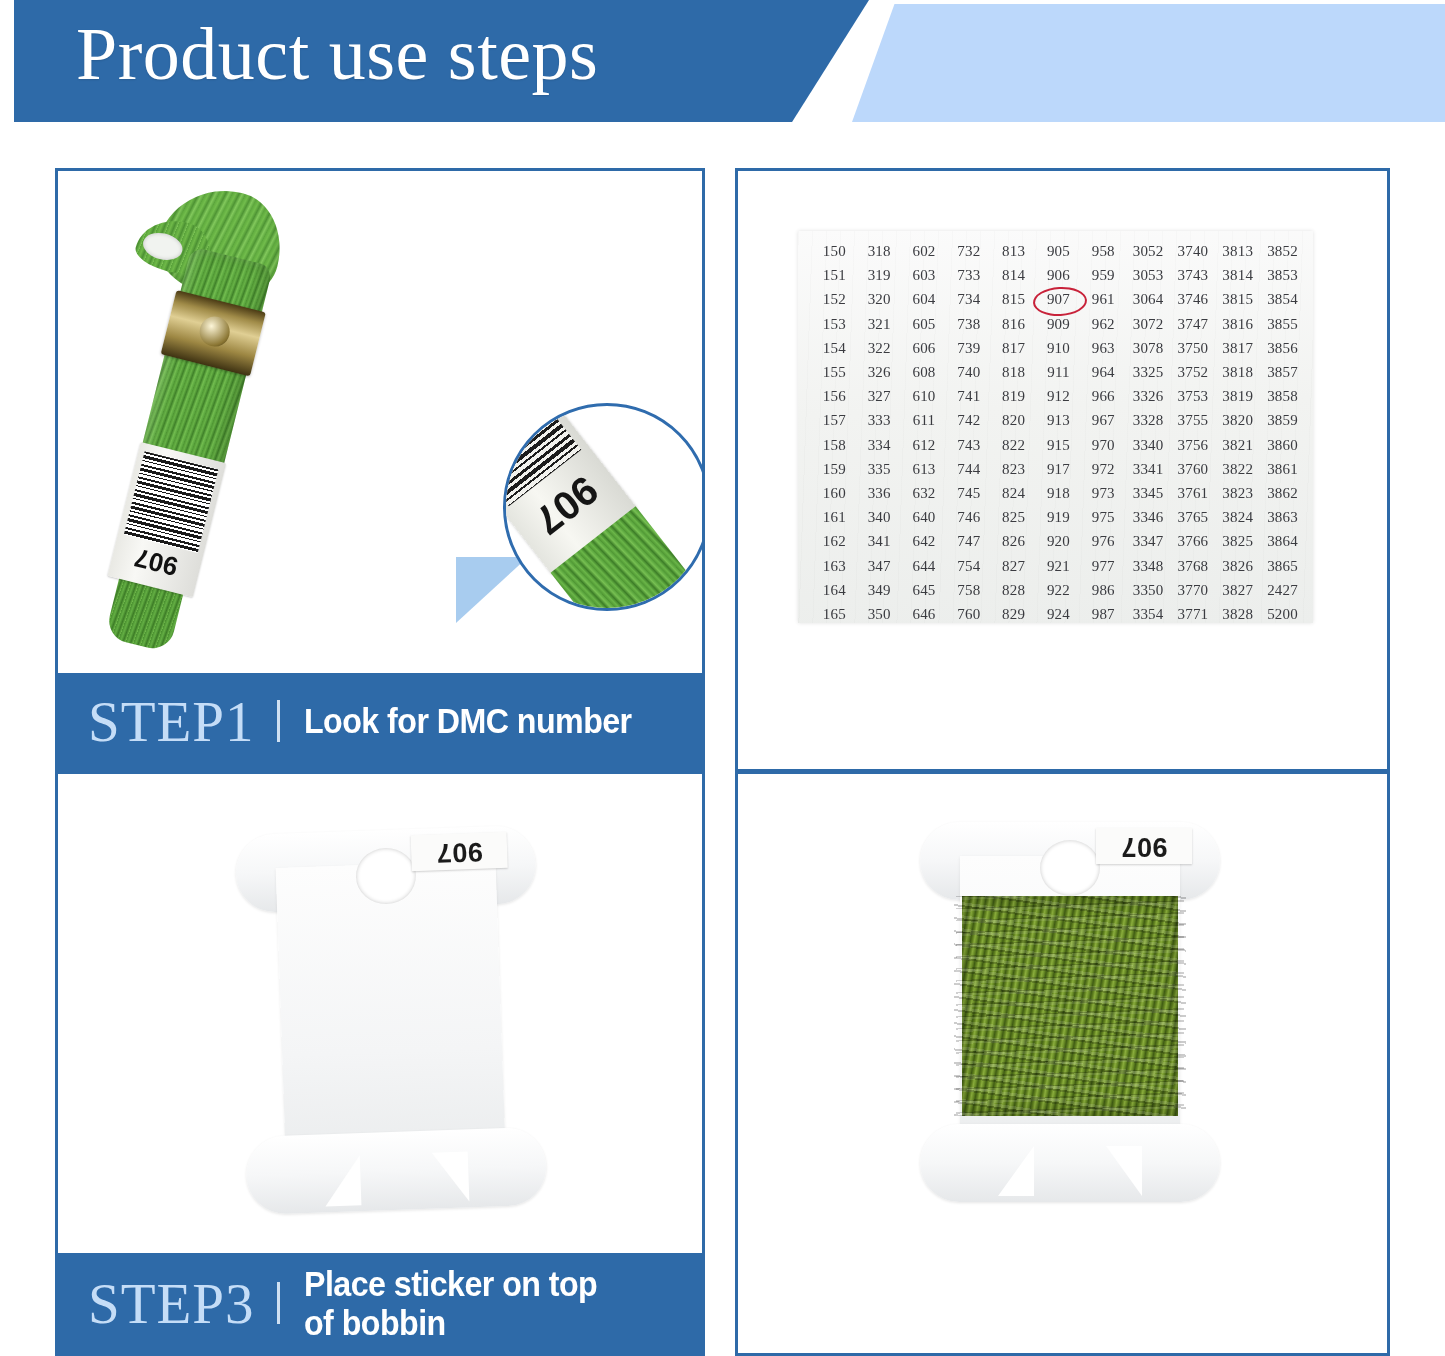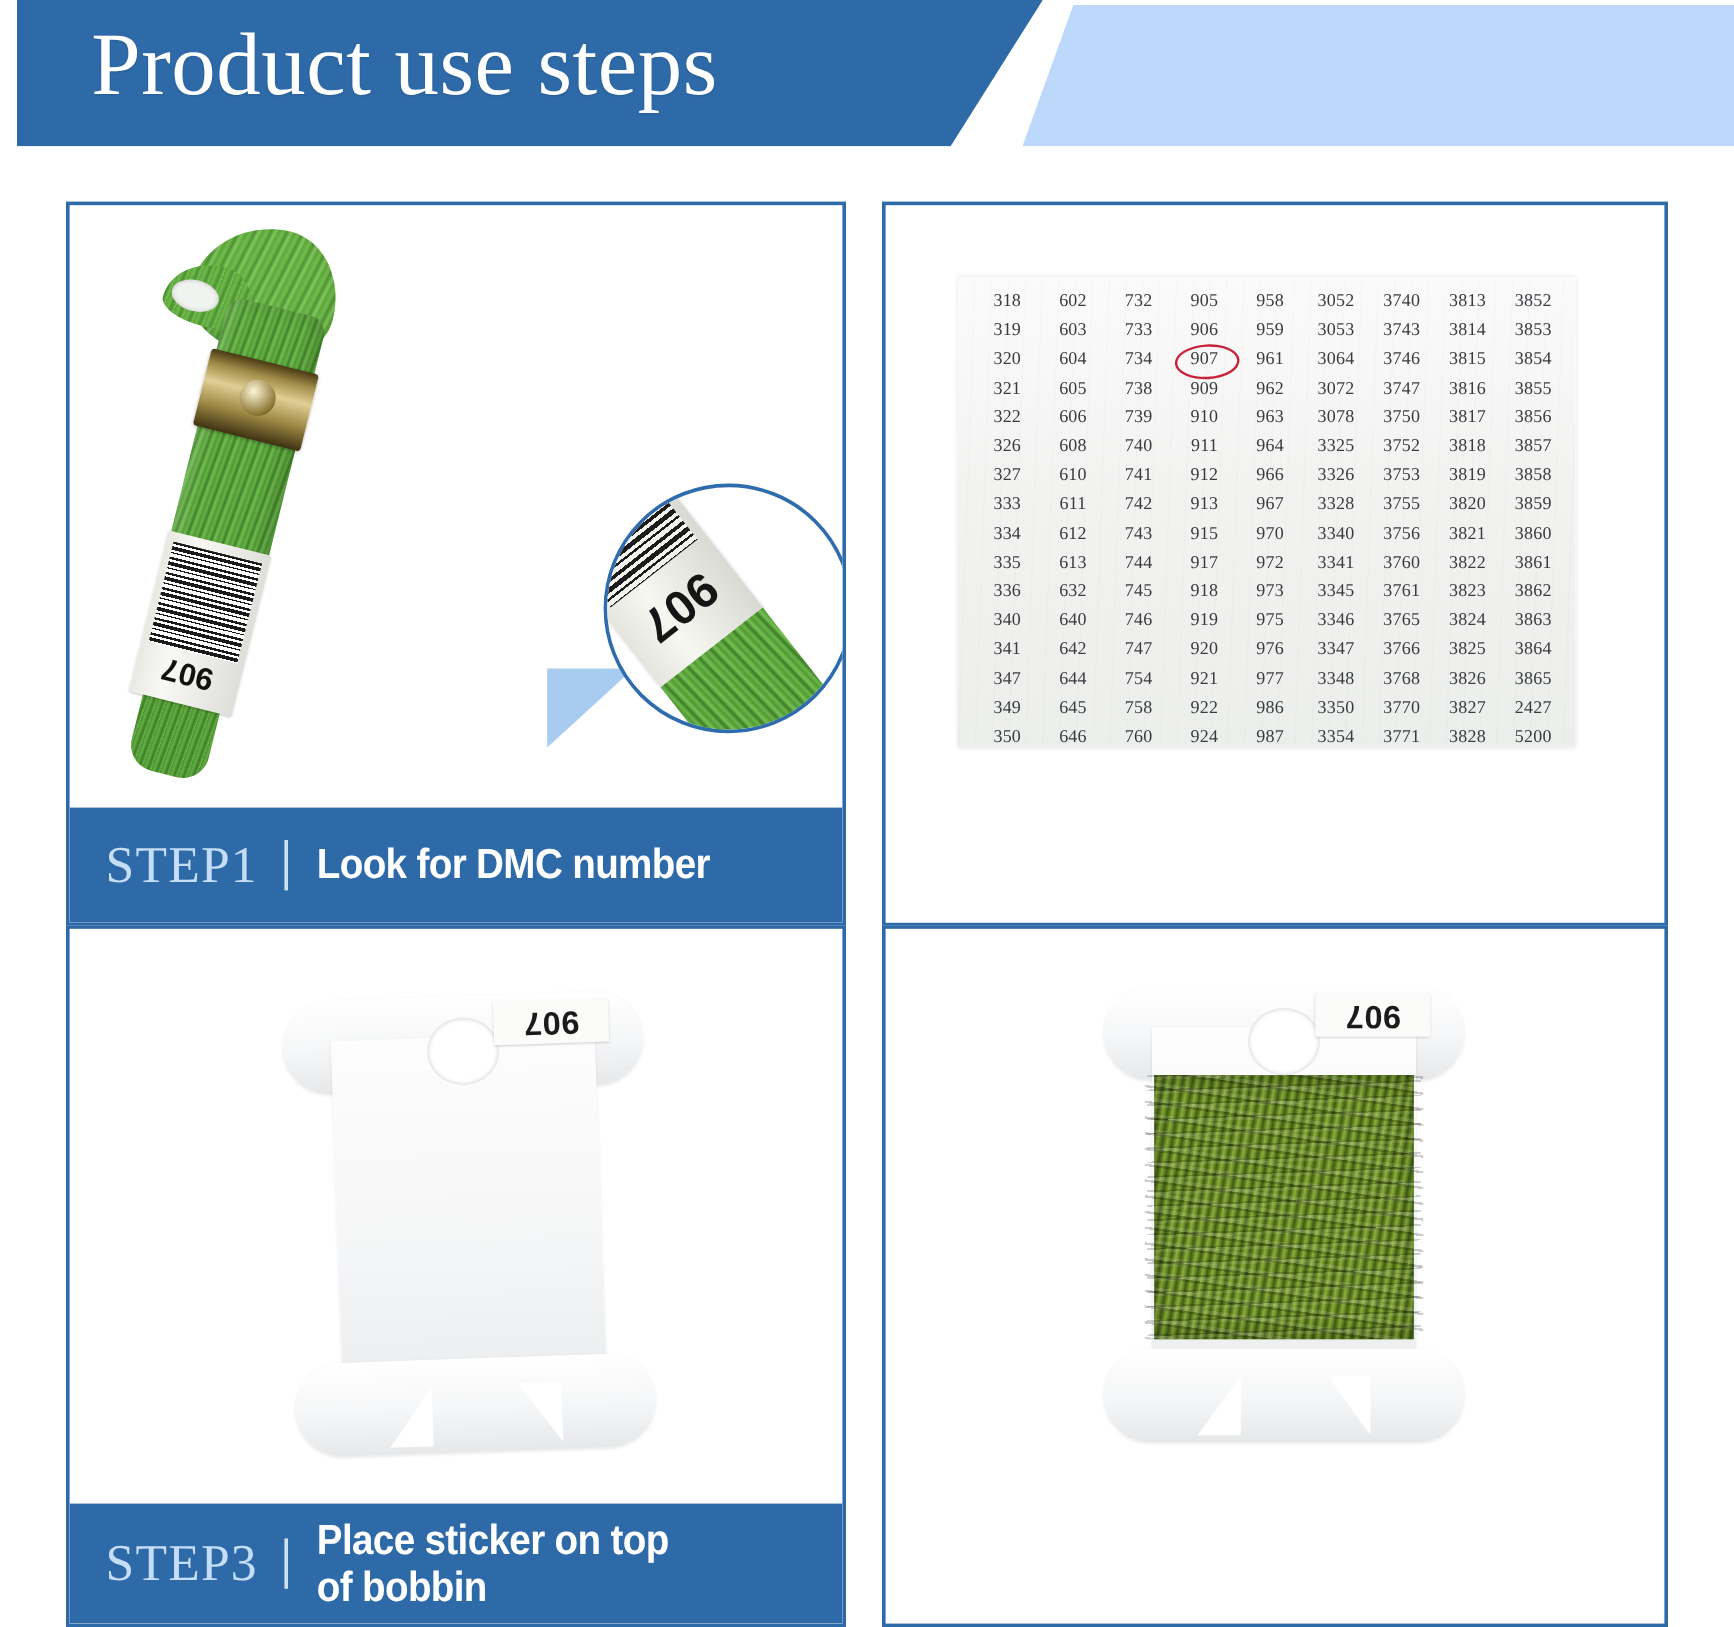--- a/index.html
+++ b/index.html
@@ -88,21 +88,21 @@
     background: #2e6aa8;
     display: flex;
     align-items: center;
     padding-left: 30px;
     box-sizing: border-box;
   }
   .panel-3 .caption, .panel-4 .caption { height: 100px; }
 
   .step-word {
     font-family: "Liberation Serif", serif;
-    font-size: 43px;
+    font-size: 57px;
     color: #c5ddf7;
     letter-spacing: 1px;
     white-space: nowrap;
     flex: 0 0 auto;
   }
   .step-sep {
     width: 3px;
     height: 42px;
     background: #cfe0f2;
     margin: 0 24px 0 22px;
@@ -522,20 +522,38 @@
       <div class="step-word">STEP1</div>
       <div class="step-sep"></div>
       <div class="step-text">Look for DMC number</div>
     </div>
   </div>
 
   <div class="panel panel-2">
     <div class="panel-media">
       <div class="chart-sheet">
         <div class="chart-cols" id="chart-cols">
+            <div class="chart-col">
+              <div class="chart-cell">150</div>
+              <div class="chart-cell">151</div>
+              <div class="chart-cell">152</div>
+              <div class="chart-cell">153</div>
+              <div class="chart-cell">154</div>
+              <div class="chart-cell">155</div>
+              <div class="chart-cell">156</div>
+              <div class="chart-cell">157</div>
+              <div class="chart-cell">158</div>
+              <div class="chart-cell">159</div>
+              <div class="chart-cell">160</div>
+              <div class="chart-cell">161</div>
+              <div class="chart-cell">162</div>
+              <div class="chart-cell">163</div>
+              <div class="chart-cell">164</div>
+              <div class="chart-cell">165</div>
+            </div>
             <div class="chart-col">
               <div class="chart-cell">318</div>
               <div class="chart-cell">319</div>
               <div class="chart-cell">320</div>
               <div class="chart-cell">321</div>
               <div class="chart-cell">322</div>
               <div class="chart-cell">326</div>
               <div class="chart-cell">327</div>
               <div class="chart-cell">333</div>
               <div class="chart-cell">334</div>
@@ -575,20 +593,38 @@
               <div class="chart-cell">741</div>
               <div class="chart-cell">742</div>
               <div class="chart-cell">743</div>
               <div class="chart-cell">744</div>
               <div class="chart-cell">745</div>
               <div class="chart-cell">746</div>
               <div class="chart-cell">747</div>
               <div class="chart-cell">754</div>
               <div class="chart-cell">758</div>
               <div class="chart-cell">760</div>
+            </div>
+            <div class="chart-col">
+              <div class="chart-cell">813</div>
+              <div class="chart-cell">814</div>
+              <div class="chart-cell">815</div>
+              <div class="chart-cell">816</div>
+              <div class="chart-cell">817</div>
+              <div class="chart-cell">818</div>
+              <div class="chart-cell">819</div>
+              <div class="chart-cell">820</div>
+              <div class="chart-cell">822</div>
+              <div class="chart-cell">823</div>
+              <div class="chart-cell">824</div>
+              <div class="chart-cell">825</div>
+              <div class="chart-cell">826</div>
+              <div class="chart-cell">827</div>
+              <div class="chart-cell">828</div>
+              <div class="chart-cell">829</div>
             </div>
             <div class="chart-col">
               <div class="chart-cell">905</div>
               <div class="chart-cell">906</div>
               <div class="chart-cell highlight">907</div>
               <div class="chart-cell">909</div>
               <div class="chart-cell">910</div>
               <div class="chart-cell">911</div>
               <div class="chart-cell">912</div>
               <div class="chart-cell">913</div>

